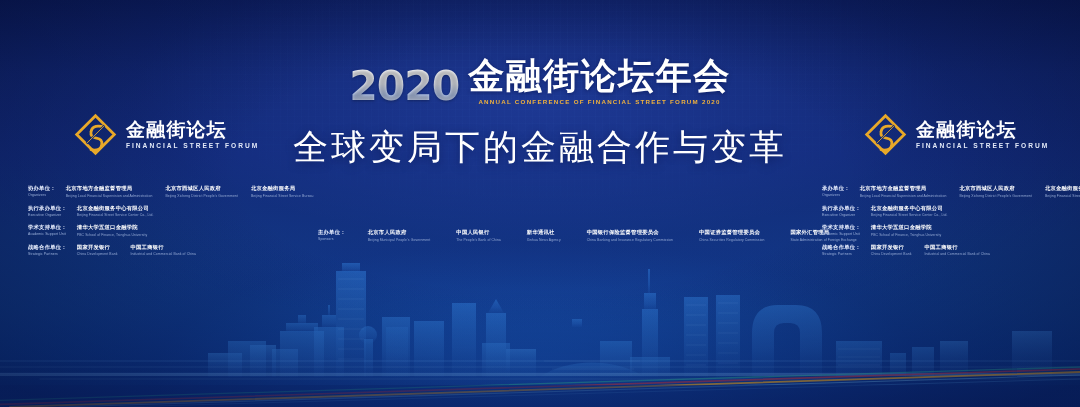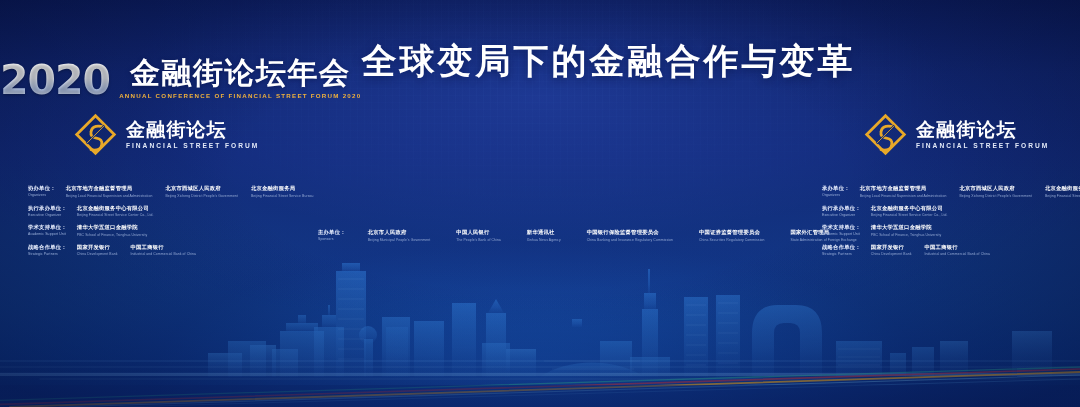--- a/index.html
+++ b/index.html
@@ -33,47 +33,47 @@
     position:absolute; inset:0; pointer-events:none;
     background:radial-gradient(ellipse 760px 300px at 50% 42%, rgba(0,0,0,0) 40%, rgba(4,12,52,.55) 100%);
   }
 
   .skyline{ position:absolute; left:0; bottom:0; width:1080px; height:150px; }
   .streaks{ position:absolute; left:0; bottom:0; width:1080px; height:68px; }
 
   
   .headline-group{
     position:absolute; left:0; top:0; width:1080px;
-    display:flex; flex-direction:row; align-items:center;
+    display:flex; flex-direction:column; align-items:center;
   }
   .year-row{
     margin-top:58px;
     display:flex; align-items:flex-end; gap:9px;
   }
   .year{
     font-family:"DejaVu Sans",sans-serif;
     font-size:41px; font-weight:700; letter-spacing:-1px; line-height:.92;
     background:linear-gradient(180deg,#ffffff 0%,#f2f6ff 42%,#b9ccf2 72%,#e9f0ff 100%);
     -webkit-background-clip:text; background-clip:text; color:transparent;
     text-shadow:0 1px 3px rgba(0,0,0,.28);
   }
   .cn-title-wrap{ display:flex; flex-direction:column; align-items:center; padding-bottom:1px; }
   .cn-title{
-    font-size:30px; font-weight:700; letter-spacing:1.5px; line-height:1;
+    font-size:36px; font-weight:700; letter-spacing:1.5px; line-height:1;
     color:#fff; text-shadow:0 1px 4px rgba(0,10,60,.5);
   }
   .en-sub{
     margin-top:4px;
     font-size:6.2px; font-weight:700; letter-spacing:1.25px;
     color:#f0b13c; white-space:nowrap;
   }
 
   .main-cn{
     margin-top:21px;
-    font-size:35px; font-weight:700; letter-spacing:3px; line-height:1.12;
+    font-size:35px; font-weight:400; letter-spacing:3px; line-height:1.12;
     color:#ffffff; text-shadow:0 2px 8px rgba(2,12,60,.55);
   }
   .main-en{
     margin-top:9px;
     font-size:15.5px; font-weight:400; letter-spacing:1.35px;
     color:#e9eefc; white-space:nowrap;
   }
 
   
   .logo{ position:absolute; top:113px; display:flex; align-items:center; gap:9px; }

